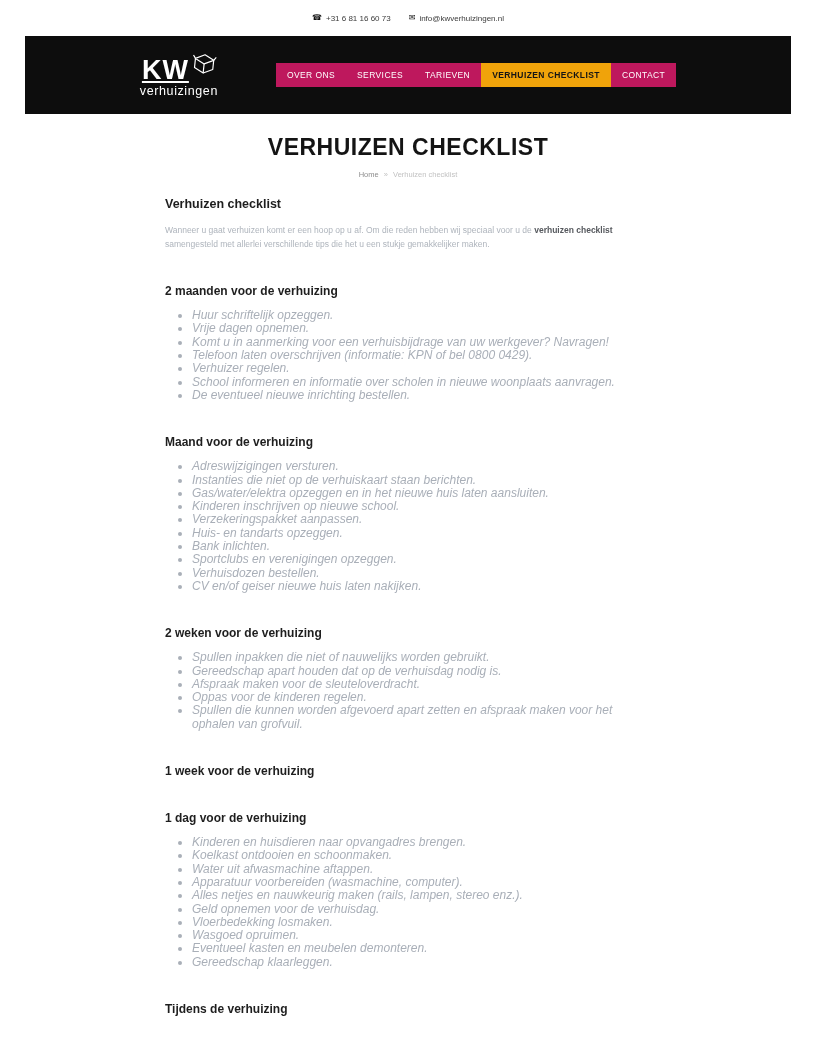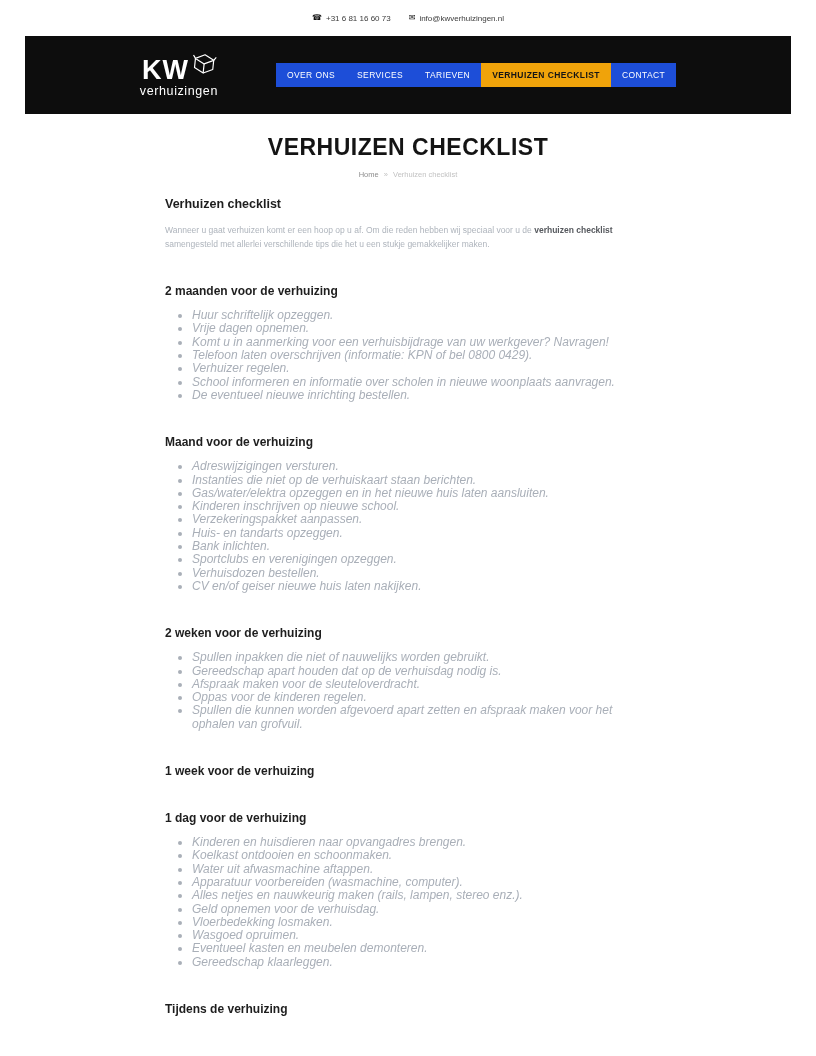--- a/index.html
+++ b/index.html
@@ -15,25 +15,25 @@
     font-size:8px; color:#3b3b3b;
   }
   .topbar .contact { display:flex; align-items:center; gap:4px; text-decoration:none; color:#3b3b3b; cursor:pointer; }
   .topbar .icon { font-size:8px; line-height:1; color:#111; }
   
   .header {
     margin:0 25px; height:78px; background:var(--header-bg,#0d0d0d);
     display:flex; align-items:center; justify-content:center; gap:58px;
   }
   .logo { color:#fff; text-align:center; cursor:pointer; }
-  .logo-row { display:flex; align-items:flex-end; justify-content:center; gap:3px; }
+  .logo-row { display:flex; align-items:flex-end; justify-content:center; gap:3px;text-decoration:underline; }
   .logo-kw { font-size:27px; font-weight:bold; letter-spacing:1px; line-height:0.9; }
   .logo-box { transform:rotate(6deg); margin-bottom:4px; }
   .logo-sub { display:block; font-size:12.5px; letter-spacing:0.6px; margin-top:2px; font-weight:300; }
-  nav { display:flex; background:#1d4ed8; align-items:stretch; }
+  nav { display:flex; background:#be185d; align-items:stretch; }
   .nav-item {
     color:#fff; font-size:8.5px; letter-spacing:0.4px; text-decoration:none;
     padding:7px 11px; white-space:nowrap; cursor:pointer;
   }
   .nav-item.active { background:var(--accent,#f0a30a); color:#151515; font-weight:bold; }
   
   main { padding-top:20px; }
   .page-title { text-align:center; font-size:23px; color:#141414; letter-spacing:0.5px; font-weight:bold; }
   .breadcrumb { text-align:center; font-size:7.5px; color:#c2c2c2; margin-top:9px; }
   .breadcrumb a { color:#8d8d8d; text-decoration:none; cursor:pointer; }

